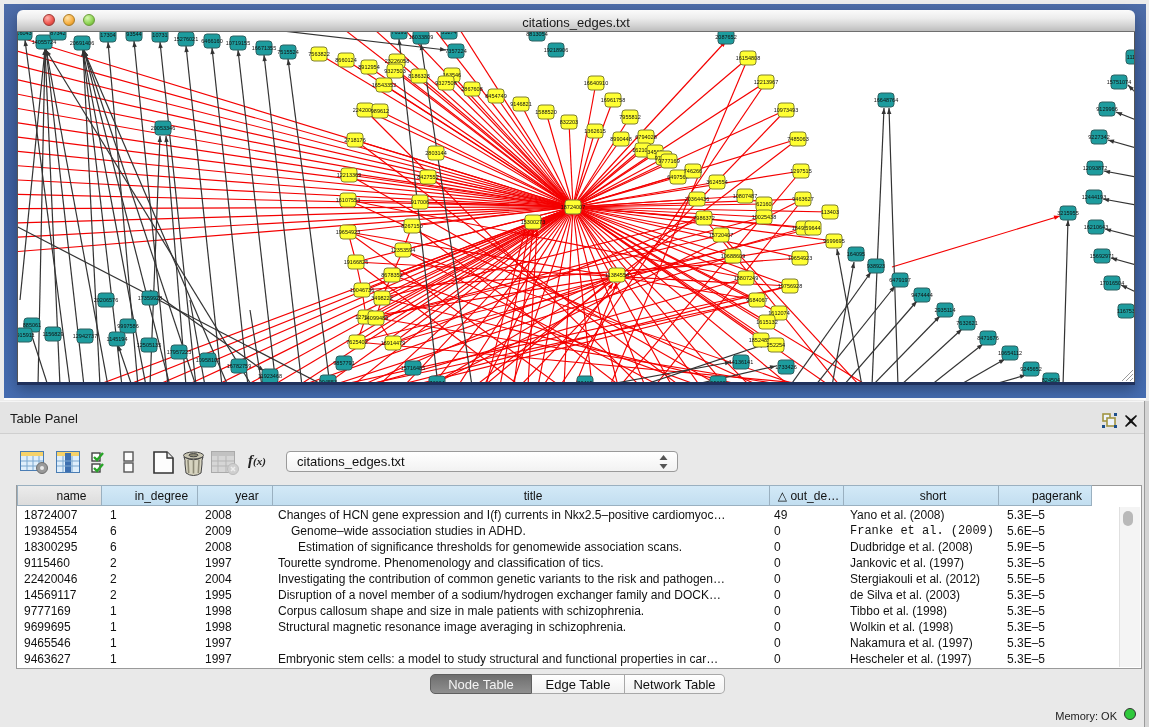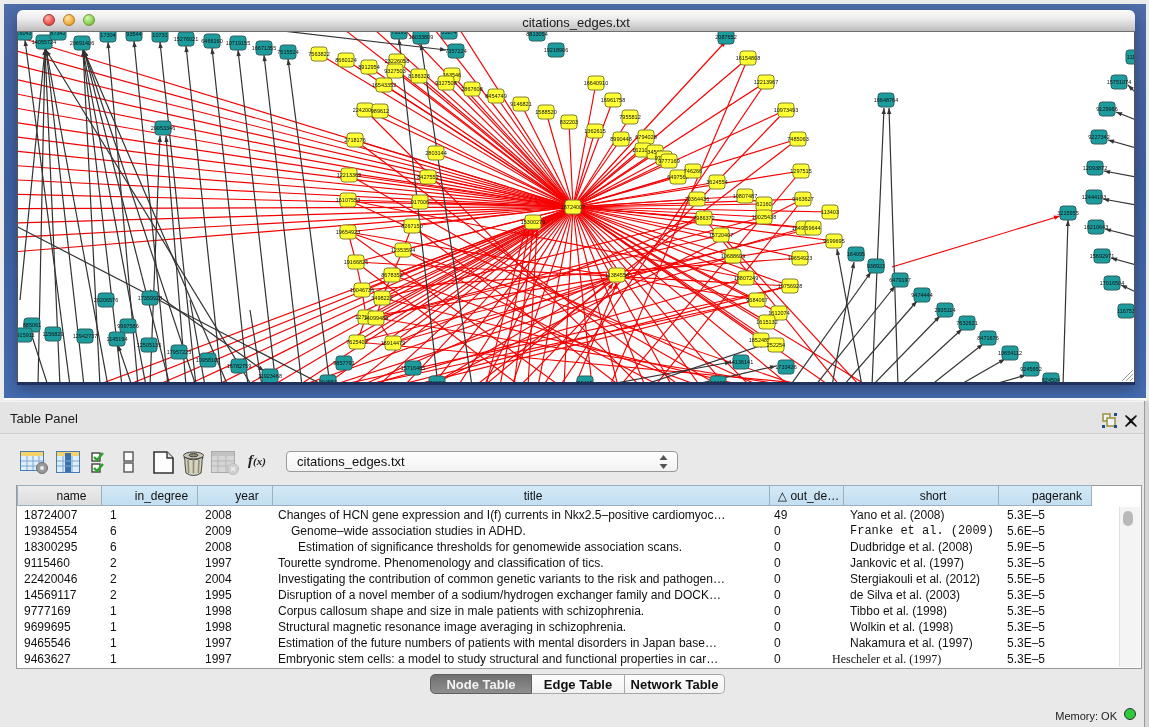--- a/index.html
+++ b/index.html
@@ -30,21 +30,21 @@
 #tablebox { position:absolute; left:16px; top:485px; width:1126px; height:184px;
   background:#ffffff; border:1px solid #9a9a9a; }
 .hcell { position:absolute; top:485px; height:21px; background:linear-gradient(180deg,#d3e9f7,#c2def0);
   border:1px solid #9ab0c0; border-left:none; font-size:12px; color:#111; text-align:center; line-height:20px; padding-left:24px; white-space:nowrap; overflow:hidden; }
 .trow { position:absolute; left:0; width:1118px; height:16px; font-size:12px; color:#111; }
 .trow span { position:absolute; top:0; white-space:nowrap; overflow:hidden; line-height:16px; }
 #vscroll { position:absolute; left:1119px; top:507px; width:21px; height:160px; background:#f4f4f4; border-left:1px solid #e0e0e0; }
 #vthumb { position:absolute; left:3px; top:4px; width:10px; height:15px; background:#b9b9b9; border-radius:5px; }
 #tabs { position:absolute; left:430px; top:674px; width:295px; height:20px; font-size:13px; }
 .seg { position:absolute; top:0; height:20px; line-height:19px; text-align:center; color:#111;
-  background:linear-gradient(180deg,#ffffff,#f1f1f1); border:1px solid #a8a8a8;font-weight:bold; }
+  background:linear-gradient(180deg,#ffffff,#f1f1f1); border:1px solid #a8a8a8; }
 .seg.sel { background:linear-gradient(180deg,#6f6f6f,#8f8f8f); color:#f4f4f4; border-color:#5f5f5f; }
 #status { position:absolute; left:0; top:700px; width:1144px; height:27px; }
 #status .t { position:absolute; right:27px; top:10px; font-size:11px; color:#222; }
 #memdot { position:absolute; right:8px; top:8px; width:12px; height:12px; border-radius:50%;
   background:#2fc93c; border:1px solid #333; }
 .icn { position:absolute; top:451px; }
 </style></head>
 <body>
 <div id="bluebg"></div>
 
@@ -887,32 +887,31 @@
 <span style="left:205px">1998</span>
 <span style="left:278px;width:488px;">Structural magnetic resonance image averaging in schizophrenia.</span>
 <span style="left:774px">0</span>
 <span style="left:850px;width:160px;">Wolkin et al. (1998)</span>
 <span style="left:1007px">5.3E–5</span>
 </div>
 <div class="trow" style="top:635px">
 <span style="left:24px">9465546</span>
 <span style="left:110px">1</span>
 <span style="left:205px">1997</span>
-<span style="left:278px;width:488px;">Estimation of the future numbers of patients with mental disorders in Japan base…</span>
 <span style="left:774px">0</span>
 <span style="left:850px;width:160px;">Nakamura et al. (1997)</span>
 <span style="left:1007px">5.3E–5</span>
 </div>
 <div class="trow" style="top:651px">
 <span style="left:24px">9463627</span>
 <span style="left:110px">1</span>
 <span style="left:205px">1997</span>
 <span style="left:278px;width:488px;">Embryonic stem cells: a model to study structural and functional properties in car…</span>
 <span style="left:774px">0</span>
-<span style="left:832px;width:160px;font-family:Liberation Serif, serif;">Hescheler et al. (1997)</span>
+<span style="left:850px;width:160px;">Hescheler et al. (1997)</span>
 <span style="left:1007px">5.3E–5</span>
 </div>
 <div id="vscroll">
     <div id="vthumb"></div>
   </div>
 
 <div id="tabs">
   <div class="seg sel" style="left:0; width:102px; border-radius:5px 0 0 5px;">Node Table</div>
   <div class="seg" style="left:102px; width:93px; border-left:none;">Edge Table</div>
   <div class="seg" style="left:195px; width:100px; border-left:none; border-radius:0 5px 5px 0;">Network Table</div>

